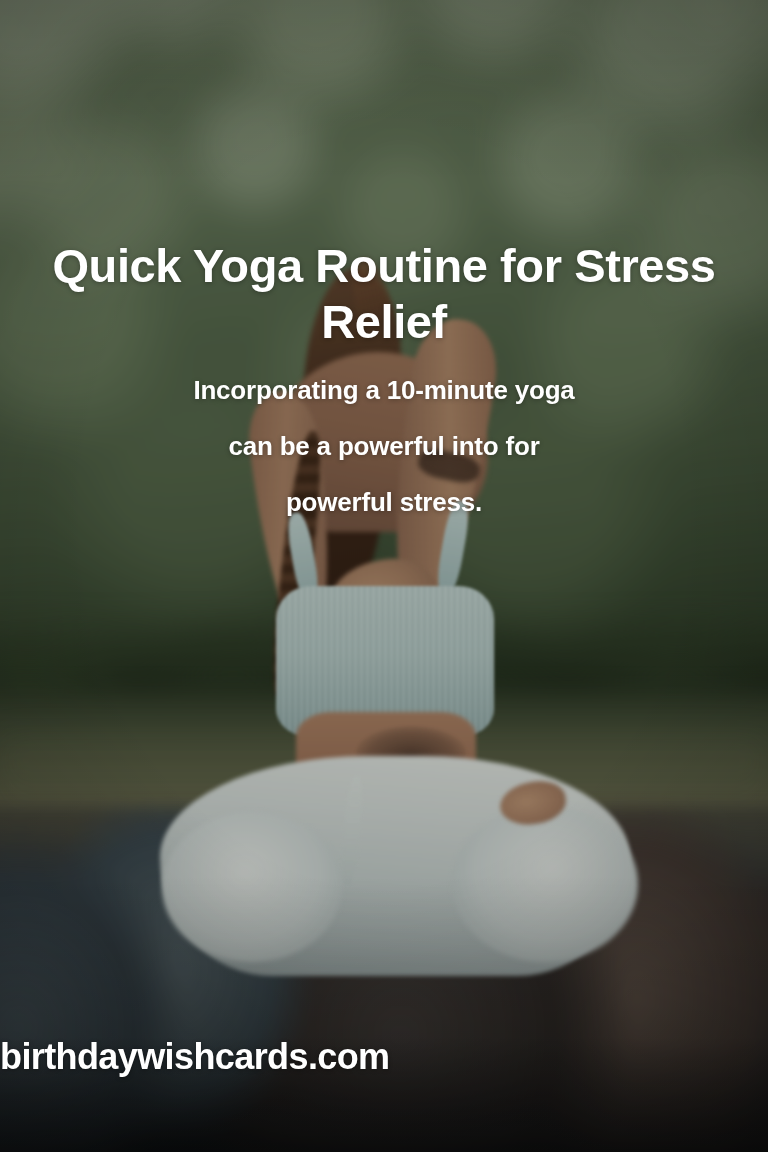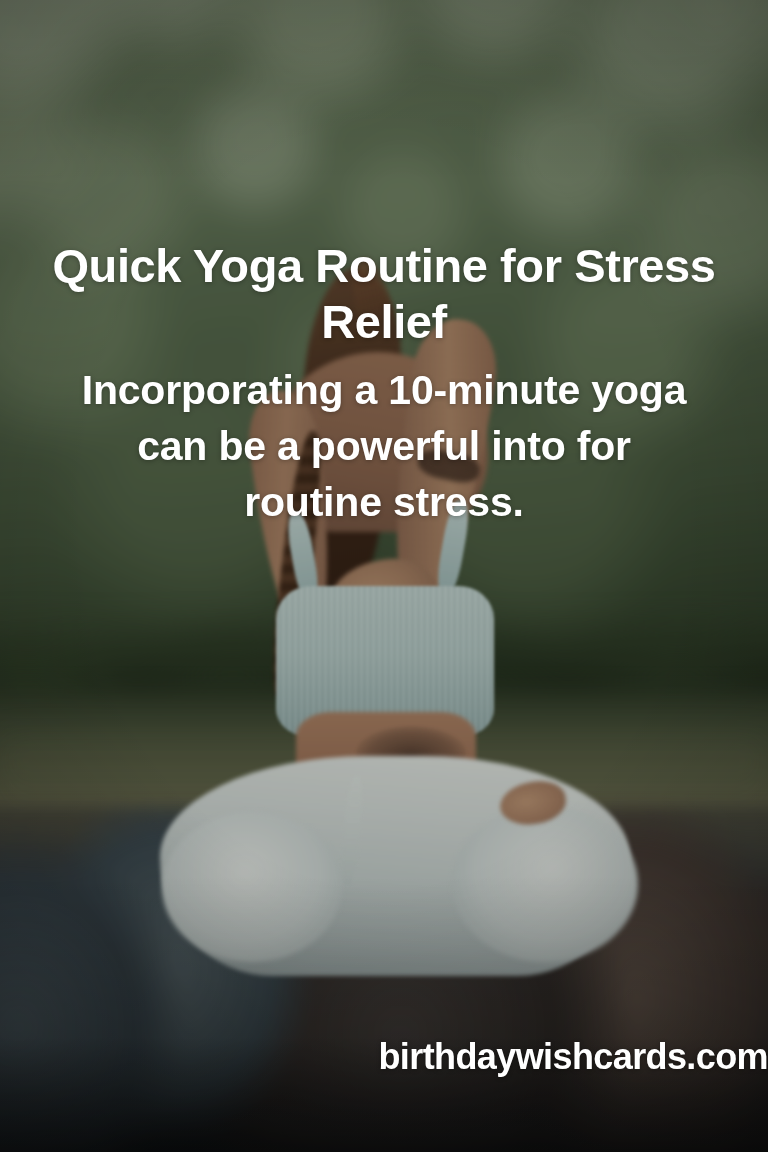--- a/index.html
+++ b/index.html
@@ -339,34 +339,34 @@
   .subhead {
     position: absolute;
     left: 64px;
     top: 362px;
     width: 640px;
     margin: 0;
     text-align: center;
     color: #ffffff;
     font-family: "Liberation Sans", sans-serif;
     font-weight: bold;
-    font-size: 41px;
+    font-size: 26px;
     line-height: 56px;
     letter-spacing: -0.2px;
     text-shadow: 0 1px 5px rgba(0,0,0,0.30);
   }
   .subhead .ln { display: block; }
 
   .watermark {
     position: absolute;
     left: 0;
     top: 1035px;
     width: 768px;
     margin: 0;
-    text-align: right;
+    text-align: left;
     color: #ffffff;
     font-family: "Liberation Sans", sans-serif;
     font-weight: bold;
     font-size: 36px;
     line-height: 44px;
     letter-spacing: -0.6px;
     text-shadow: 0 1px 4px rgba(0,0,0,0.35);
   }
 </style>
 </head>
@@ -407,19 +407,19 @@
   <div class="dark-veil"></div>
   <div class="vignette"></div>
 
   <div class="text-layer">
 
     <h1 class="headline">Quick Yoga Routine for Stress Relief</h1>
 
     <p class="subhead">
       <span class="ln">Incorporating a 10-minute yoga</span>
       <span class="ln">can be a powerful into for</span>
-      <span class="ln">routine stress.</span>
+      <span class="ln">powerful stress.</span>
     </p>
 
     <p class="watermark">birthdaywishcards.com</p>
 
   </div>
 </div>
 
 </body></html>

